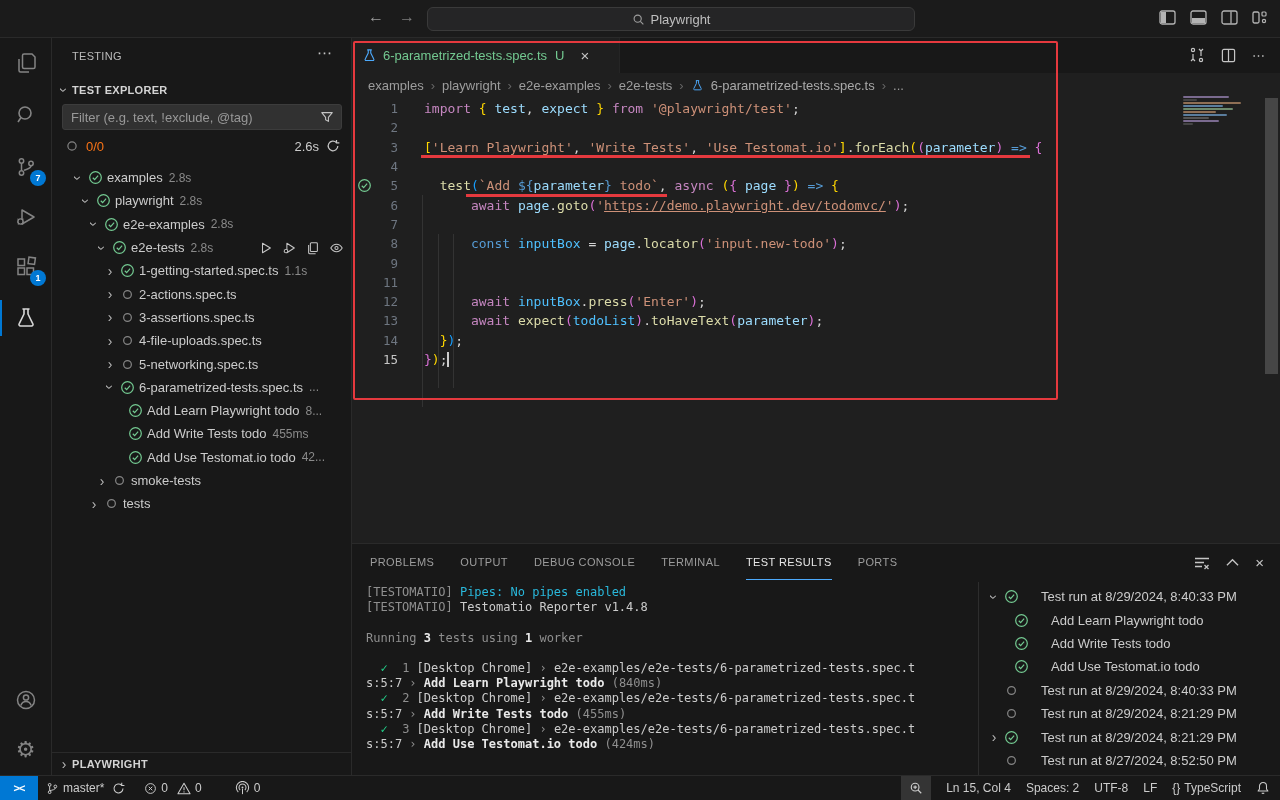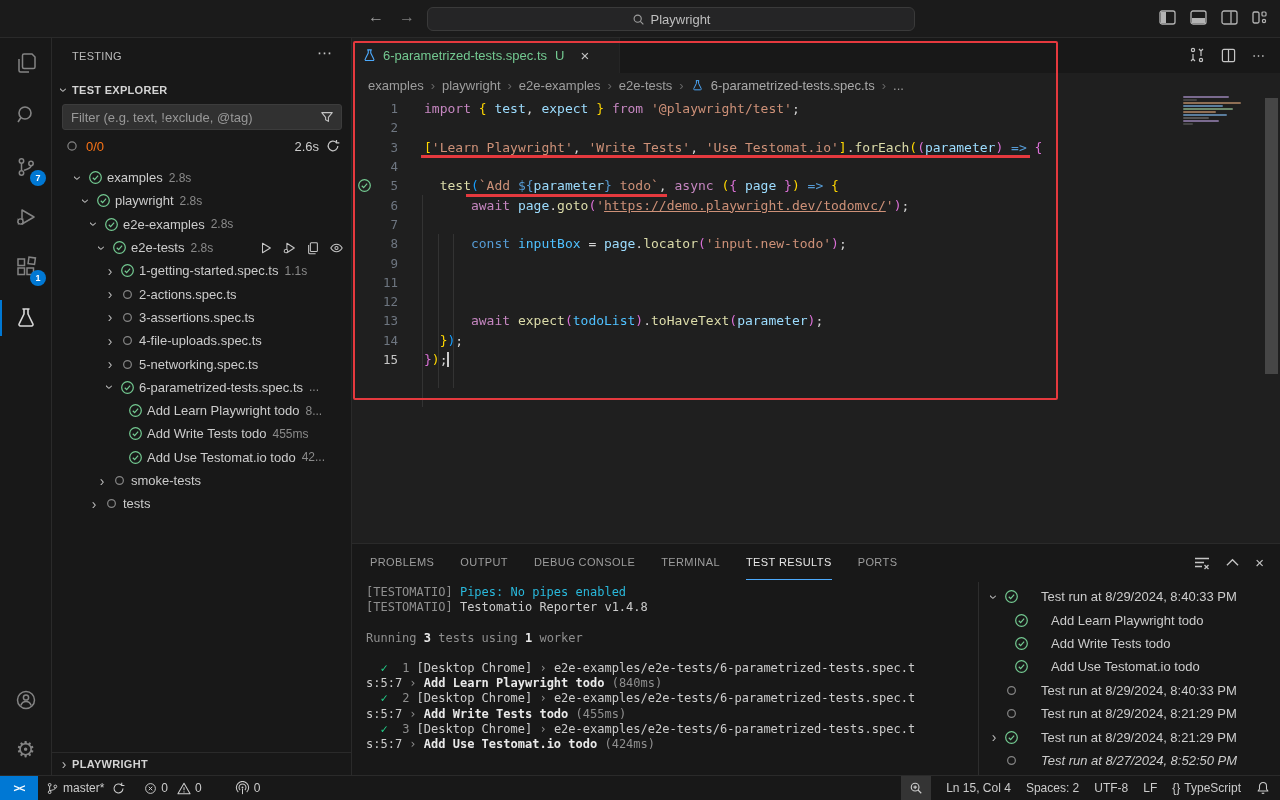--- a/index.html
+++ b/index.html
@@ -512,20 +512,21 @@
         <span class="gut"></span>
         <span class="ln">9</span>
       </div>
       <div class="cl">
         <span class="gut"></span>
         <span class="ln">11</span>
       </div>
       <div class="cl">
         <span class="gut"></span>
         <span class="ln">12</span>
+        <span class="cc"><span class="tk-w">      </span><span class="tk-p">await</span><span class="tk-w"> </span><span class="tk-cb">inputBox</span><span class="tk-w">.</span><span class="tk-y">press</span><span class="tk-g2">(</span><span class="tk-s">'Enter'</span><span class="tk-g2">)</span><span class="tk-w">;</span></span>
       </div>
       <div class="cl">
         <span class="gut"></span>
         <span class="ln">13</span>
         <span class="cc"><span class="tk-w">      </span><span class="tk-p">await</span><span class="tk-w"> </span><span class="tk-y">expect</span><span class="tk-g2">(</span><span class="tk-cb">todoList</span><span class="tk-g2">)</span><span class="tk-w">.</span><span class="tk-y">toHaveText</span><span class="tk-g2">(</span><span class="tk-v">parameter</span><span class="tk-g2">)</span><span class="tk-w">;</span></span>
       </div>
       <div class="cl">
         <span class="gut"></span>
         <span class="ln">14</span>
         <span class="cc"><span class="tk-w">  </span><span class="tk-g1">}</span><span class="tk-g3">)</span><span class="tk-w">;</span></span>
@@ -641,21 +642,21 @@
       <div class="rrow" style="padding-left: 4px;">
         <span class="chev">›</span>
         <span class="ticon">
           <svg width="15" height="15" viewBox="0 0 16 16">
             <circle cx="8" cy="8" r="6.2" fill="none" stroke="#73c991" stroke-width="1.3"></circle>
             <path d="M5.1 8.3l2 2 3.7-4.2" fill="none" stroke="#73c991" stroke-width="1.3"></path>
           </svg>
         </span>
         <span class="rlabel">Test run at 8/29/2024, 8:21:29 PM</span>
       </div>
-      <div class="rrow" style="padding-left: 4px; font-style: italic;">
+      <div class="rrow" style="padding-left: 4px;">
         <span class="chev hide">›</span>
         <span class="ticon">
           <svg width="11" height="11" viewBox="0 0 16 16">
             <circle cx="8" cy="8" r="5.6" fill="none" stroke="#848484" stroke-width="1.8"></circle>
           </svg>
         </span>
         <span class="rlabel">Test run at 8/27/2024, 8:52:50 PM</span>
       </div>
       <div class="rrow" style="padding-left: 4px;">
         <span class="chev hide">›</span>

